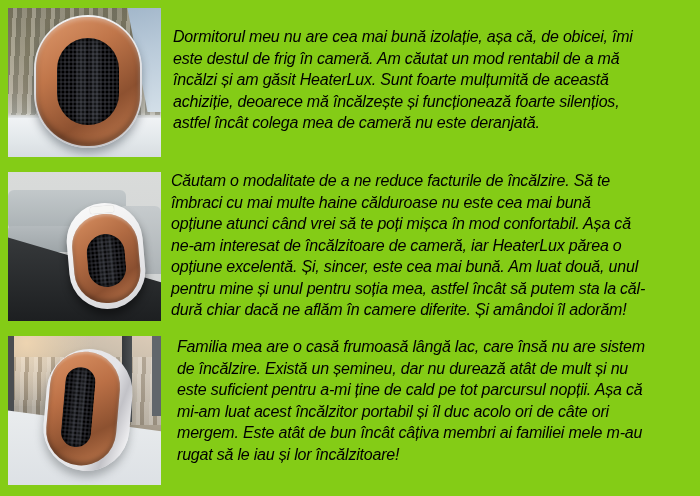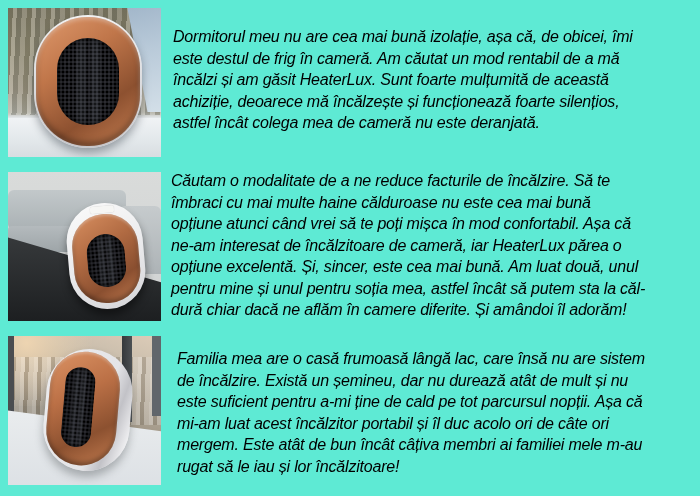--- a/index.html
+++ b/index.html
@@ -1,23 +1,23 @@
 <!DOCTYPE html>
 <html><head>
 <meta charset="utf-8">
 <style>
   html,body{margin:0;padding:0;background:#ffffff;}
-  .page{position:relative;width:700px;height:496px;background:#5eead4;overflow:hidden;
+  .page{position:relative;width:700px;height:496px;background:#84cc16;overflow:hidden;
         font-family:"Liberation Sans","DejaVu Sans",sans-serif;}
 
   .review-text{position:absolute;margin:0;font-style:italic;font-size:16px;
                line-height:21.5px;color:#000;white-space:pre;letter-spacing:-0.2px;}
   .text-1{left:173px;top:26px;}
   .text-2{left:171px;top:170px;}
-  .text-3{left:177px;top:348px;}
+  .text-3{left:177px;top:336px;}
 
   .photo{position:absolute;left:8px;width:153px;height:149px;overflow:hidden;}
   .photo-1{top:8px;}
   .photo-2{top:172px;}
   .photo-3{top:336px;}
   .layer{position:absolute;}
 
   
   .p1-bg{inset:0;background:linear-gradient(180deg,#84806e 0%,#97927e 30%,#a8a192 55%,#bdbcb4 70%,#e7ebee 74%,#eef1f3 100%);}
   .p1-trees{left:0;top:0;width:100%;height:72%;

